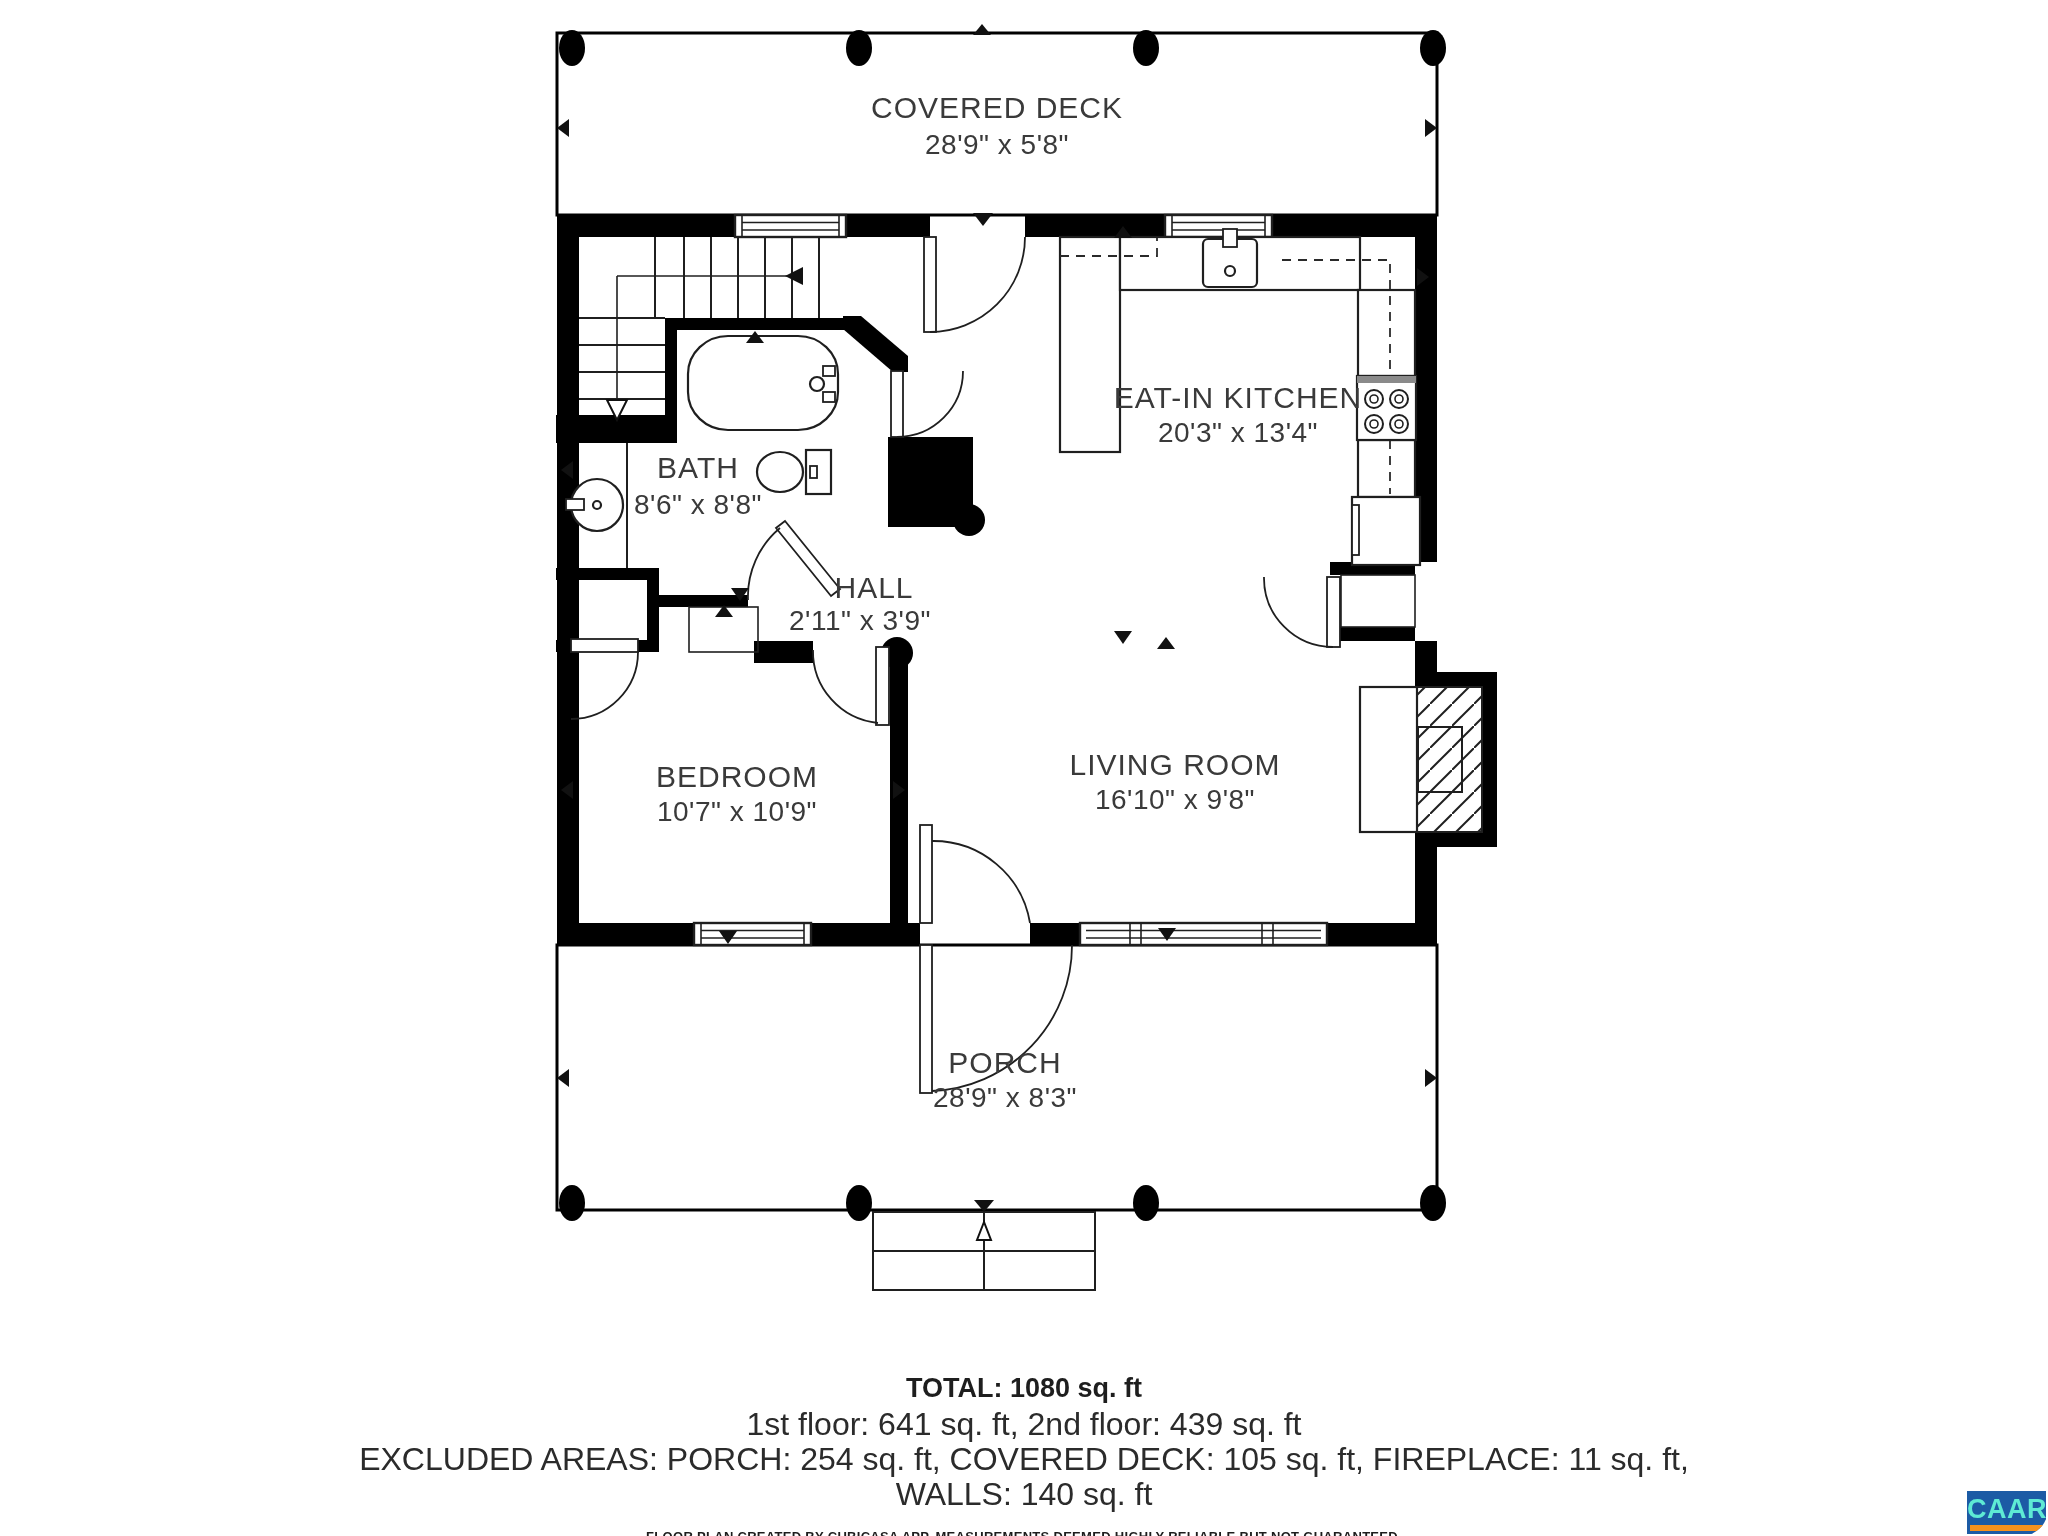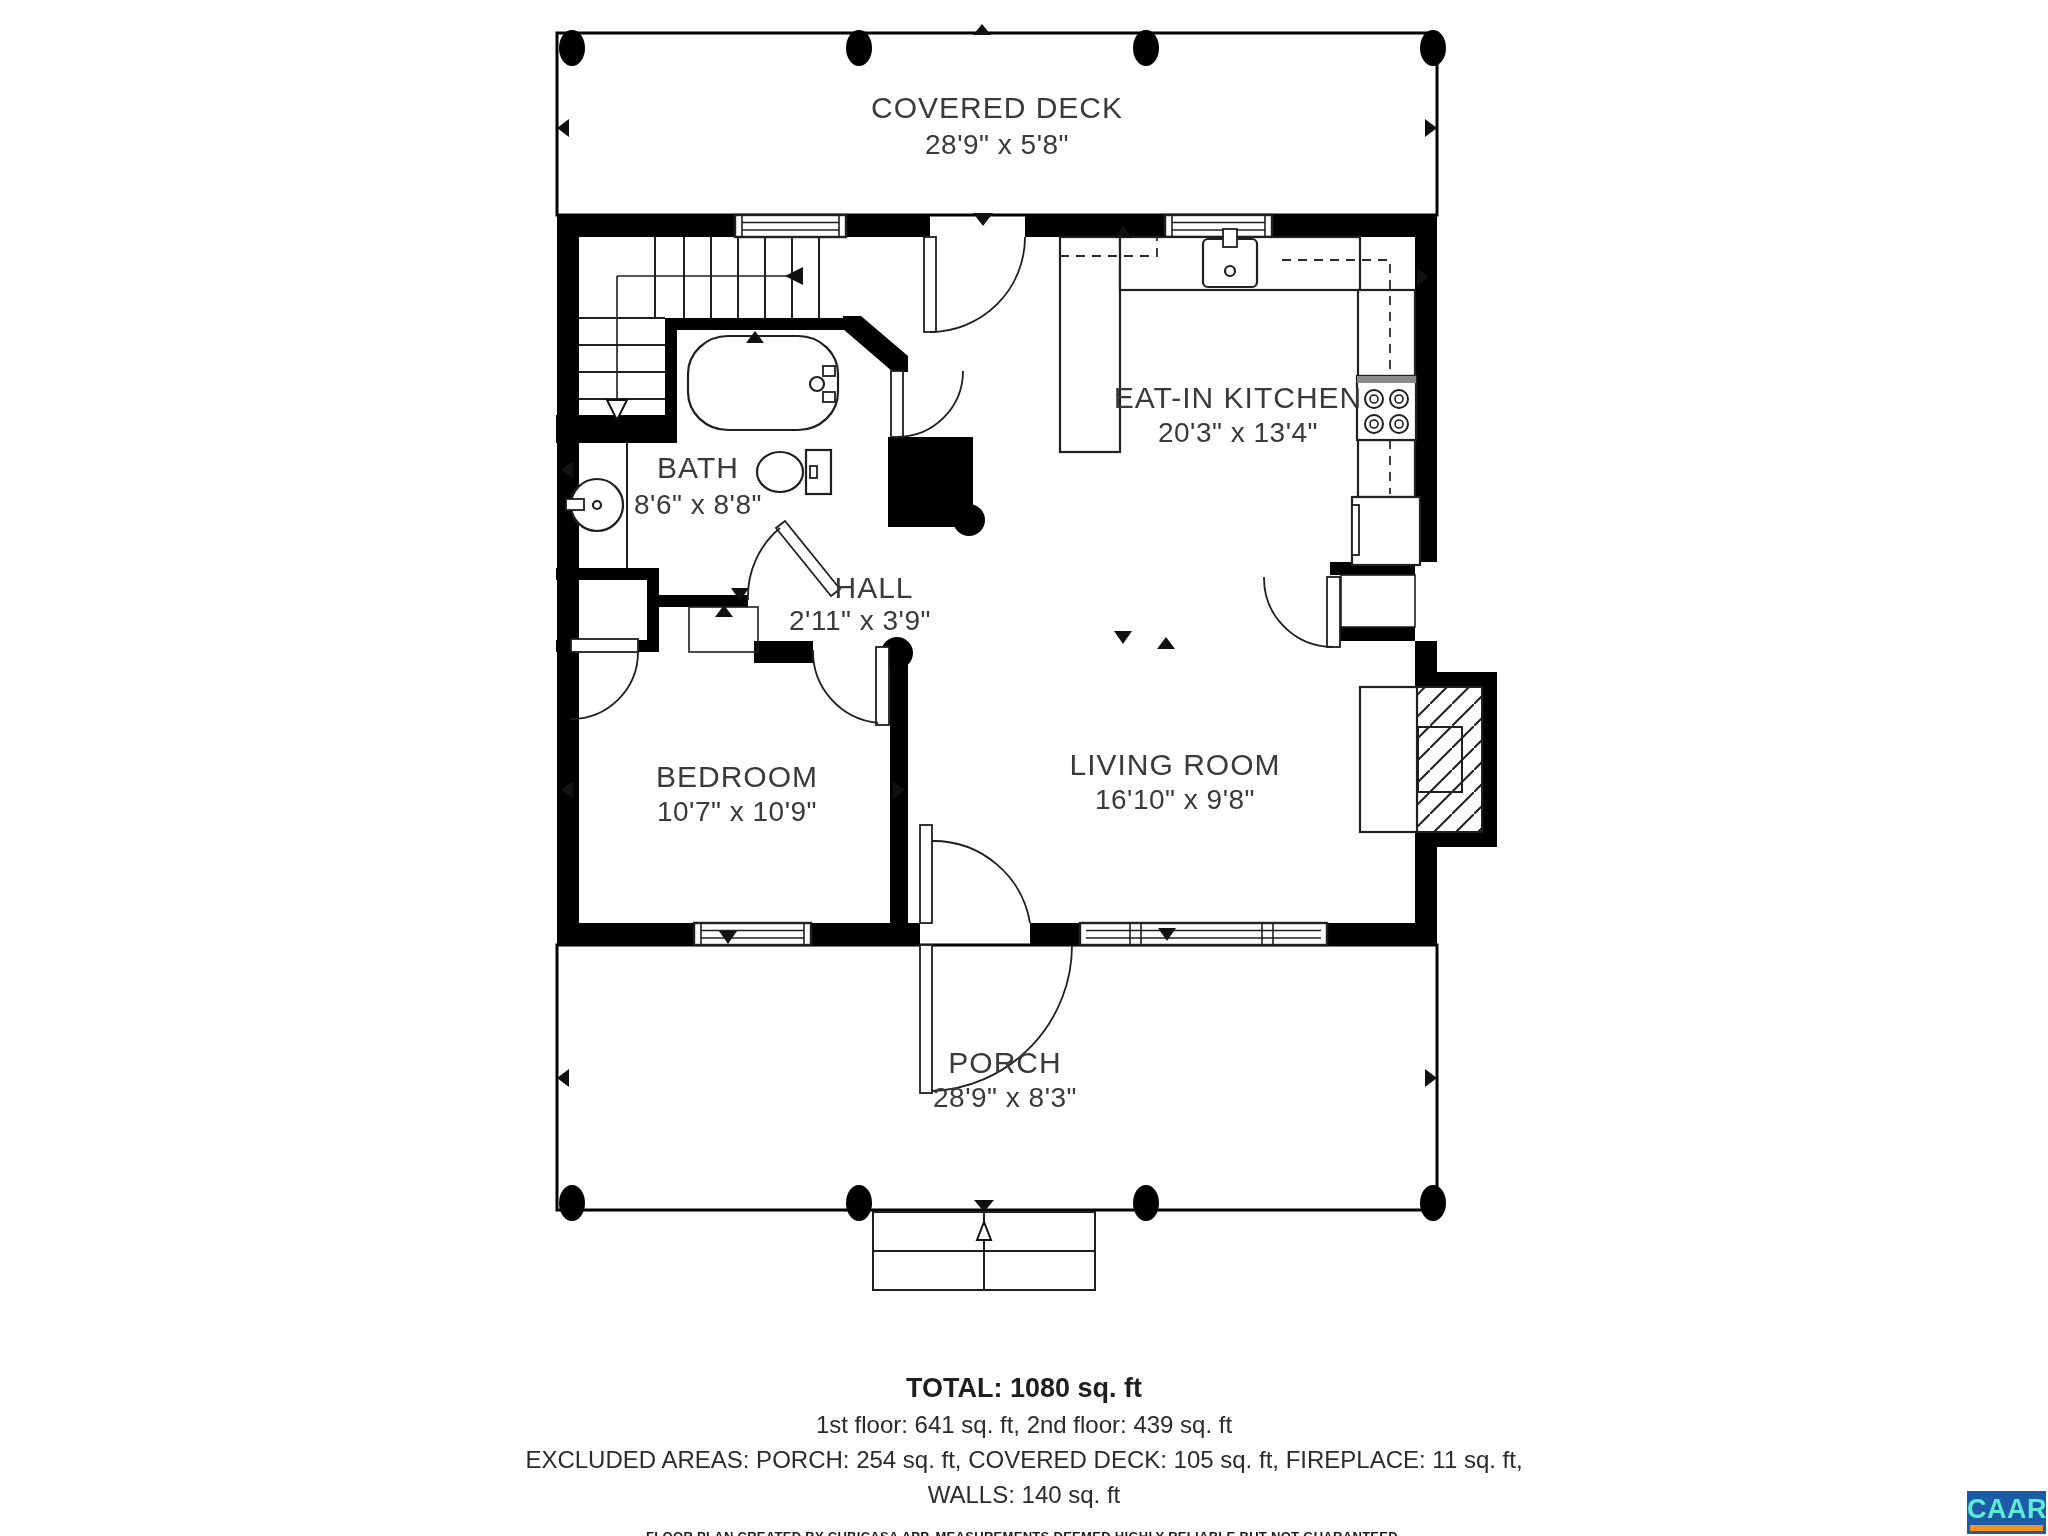--- a/index.html
+++ b/index.html
@@ -1,36 +1,36 @@
 <!DOCTYPE html>
 <html><head>
 <meta charset="utf-8">
 <style>
   html,body{margin:0;padding:0;background:#ffffff;}
   #canvas{position:relative;width:2048px;height:1536px;background:#ffffff;overflow:hidden;
-          font-family:"Liberation Sans",sans-serif;}
+          font-family:"Liberation Sans",sans-serif;border-radius:27px;}
   svg{position:absolute;left:0;top:0;}
   
   .wall{fill:#000000;stroke:none;}
   .thin{fill:none;stroke:#1f1f1f;stroke-width:2;}
   .thin15{fill:none;stroke:#1f1f1f;stroke-width:1.6;}
   .fixture{fill:#ffffff;stroke:#1f1f1f;stroke-width:2.2;}
   .winbox{fill:#ffffff;stroke:#1f1f1f;stroke-width:2.4;}
   .leaf{fill:#ffffff;stroke:#1f1f1f;stroke-width:1.8;}
   .arc{fill:none;stroke:#1f1f1f;stroke-width:1.8;}
   .dash{fill:none;stroke:#2a2a2a;stroke-width:1.8;stroke-dasharray:9 7;}
   .arrow{fill:#111111;stroke:none;}
   .openarrow{fill:#ffffff;stroke:#111111;stroke-width:2;}
   .border3{fill:none;stroke:#000000;stroke-width:3;}
   .rm{font:30px "Liberation Sans",sans-serif;fill:#3a3a3a;text-anchor:middle;letter-spacing:1px;}
   .dim{font:28px "Liberation Sans",sans-serif;fill:#3a3a3a;text-anchor:middle;letter-spacing:0.5px;}
   
   .summary{position:absolute;left:0;top:1370px;width:2048px;text-align:center;color:#1e1e1e;}
   .summary .total{font-size:27px;font-weight:bold;line-height:37px;}
-  .summary .line{font-size:24px;font-weight:normal;line-height:35px;color:#2b2b2b;}
+  .summary .line{font-size:32px;font-weight:normal;line-height:35px;color:#2b2b2b;}
   .summary .disclaimer{font-size:13px;font-weight:bold;letter-spacing:0.3px;margin-top:17px;color:#1d1d1d;}
   
   .logo{position:absolute;left:1967px;top:1491px;width:79px;height:43px;background:#1c5ba5;}
   .logo .caar{position:absolute;left:0;top:1px;width:79px;height:34px;color:#5eead4;
               font-weight:bold;font-size:27px;text-align:center;line-height:34px;letter-spacing:0.5px;}
   .logo .bar{position:absolute;left:3px;right:3px;bottom:3px;height:6px;background:#f5921e;}
 </style>
 </head>
 <body>
 

